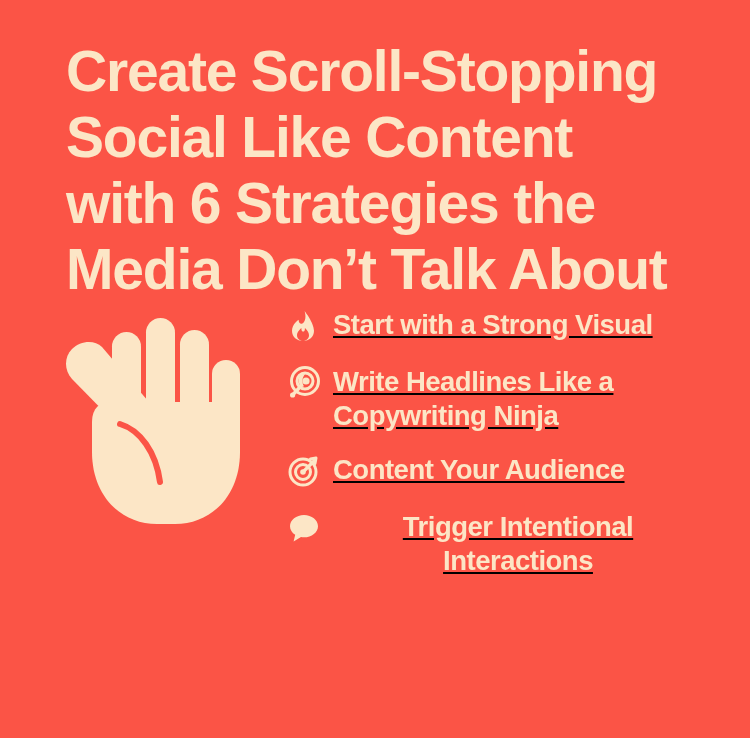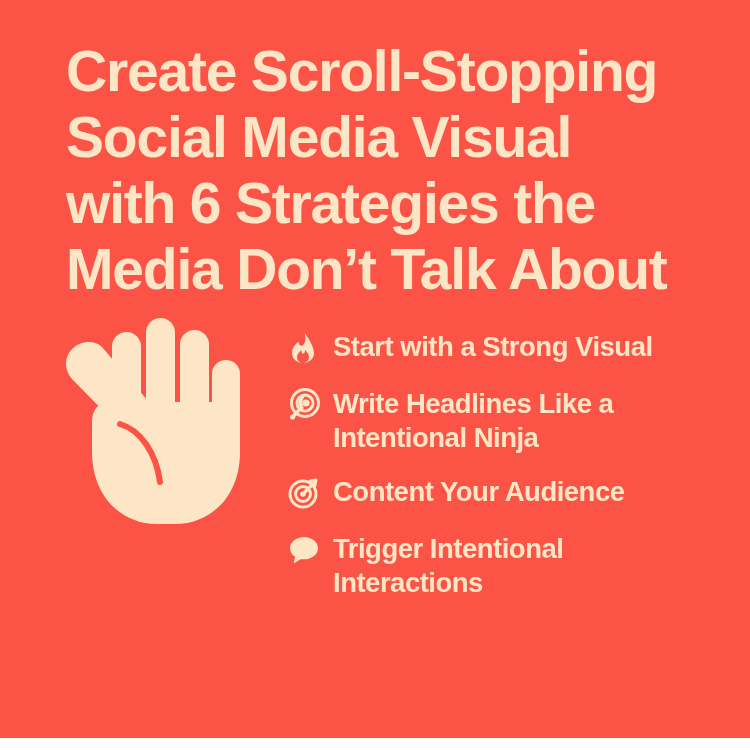--- a/index.html
+++ b/index.html
@@ -44,29 +44,30 @@
     left: 62px;
     top: 312px;
     width: 180px;
     height: 220px;
   }
 
   
   #bullet-list {
     position: absolute;
     left: 288px;
-    top: 330px;
+    top: 308px;
     width: 420px;
+    text-decoration: underline;
   }
   .bullet-row {
     display: flex;
     align-items: flex-start;
     margin-bottom: 20px;
   }
-  .bullet-row:last-child { margin-bottom: 8px; }
+  .bullet-row:last-child { margin-bottom: 8px; text-align: center; }
   .bullet-icon {
     flex: 0 0 38px;
     width: 38px;
     height: 38px;
     display: flex;
     align-items: center;
     justify-content: flex-start;
     margin-top: -1px;
   }
   .bullet-icon svg { display: block; }
@@ -81,21 +82,21 @@
     max-width: 370px;
   }
 </style>
 </head>
 <body>
 
 <div id="poster">
 
   <div id="headline">
     <div class="headline-line">Create Scroll-Stopping</div>
-    <div class="headline-line">Social Media Visual</div>
+    <div class="headline-line">Social Like Content</div>
     <div class="headline-line">with 6 Strategies the</div>
     <div class="headline-line">Media Don’t Talk About</div>
   </div>
 
   <div id="hand-illustration">
     <svg width="180" height="220" viewBox="0 0 180 220" xmlns="http://www.w3.org/2000/svg">
 
       <g fill="#FCE6C6">
 
         <path d="M10 37 C2 45 2 58 10 67 L60 118 L92 96 L40 35 C32 27 18 29 10 37 Z"></path>
@@ -131,21 +132,21 @@
       <span class="bullet-icon">
         <svg width="32" height="34" viewBox="0 0 32 34" xmlns="http://www.w3.org/2000/svg">
           <circle cx="17" cy="15" r="13.5" fill="none" stroke="#FCE6C6" stroke-width="3"></circle>
           <circle cx="17" cy="15" r="8" fill="none" stroke="#FCE6C6" stroke-width="3"></circle>
           <path d="M17 8 C13 8 10.5 11 10.5 14.5 C10.5 18 13 20.5 16 20.5 C16 20.5 14 17 14.5 13.5 C15 10.8 17 8 17 8 Z" fill="#FCE6C6"></path>
           <circle cx="18" cy="15" r="3.6" fill="#FCE6C6"></circle>
           <path d="M13.5 19.5 L5.5 28" stroke="#FCE6C6" stroke-width="3.4" stroke-linecap="round"></path>
           <circle cx="4.6" cy="29" r="2.6" fill="#FCE6C6"></circle>
         </svg>
       </span>
-      <span class="bullet-text">Write Headlines Like a Intentional Ninja</span>
+      <span class="bullet-text">Write Headlines Like a Copywriting Ninja</span>
     </div>
 
     <div class="bullet-row">
       <span class="bullet-icon">
         <svg width="32" height="32" viewBox="0 0 32 32" xmlns="http://www.w3.org/2000/svg">
           <circle cx="15" cy="17" r="13" fill="none" stroke="#FCE6C6" stroke-width="3"></circle>
           <circle cx="15" cy="17" r="7.5" fill="none" stroke="#FCE6C6" stroke-width="3"></circle>
           <circle cx="15" cy="17" r="2.8" fill="#FCE6C6"></circle>
           <path d="M15 17 L27 5" stroke="#FCE6C6" stroke-width="3.2" stroke-linecap="round"></path>
           <path d="M22.5 4 L28 3 L27 8.5" fill="none" stroke="#FCE6C6" stroke-width="3" stroke-linecap="round" stroke-linejoin="round"></path>

